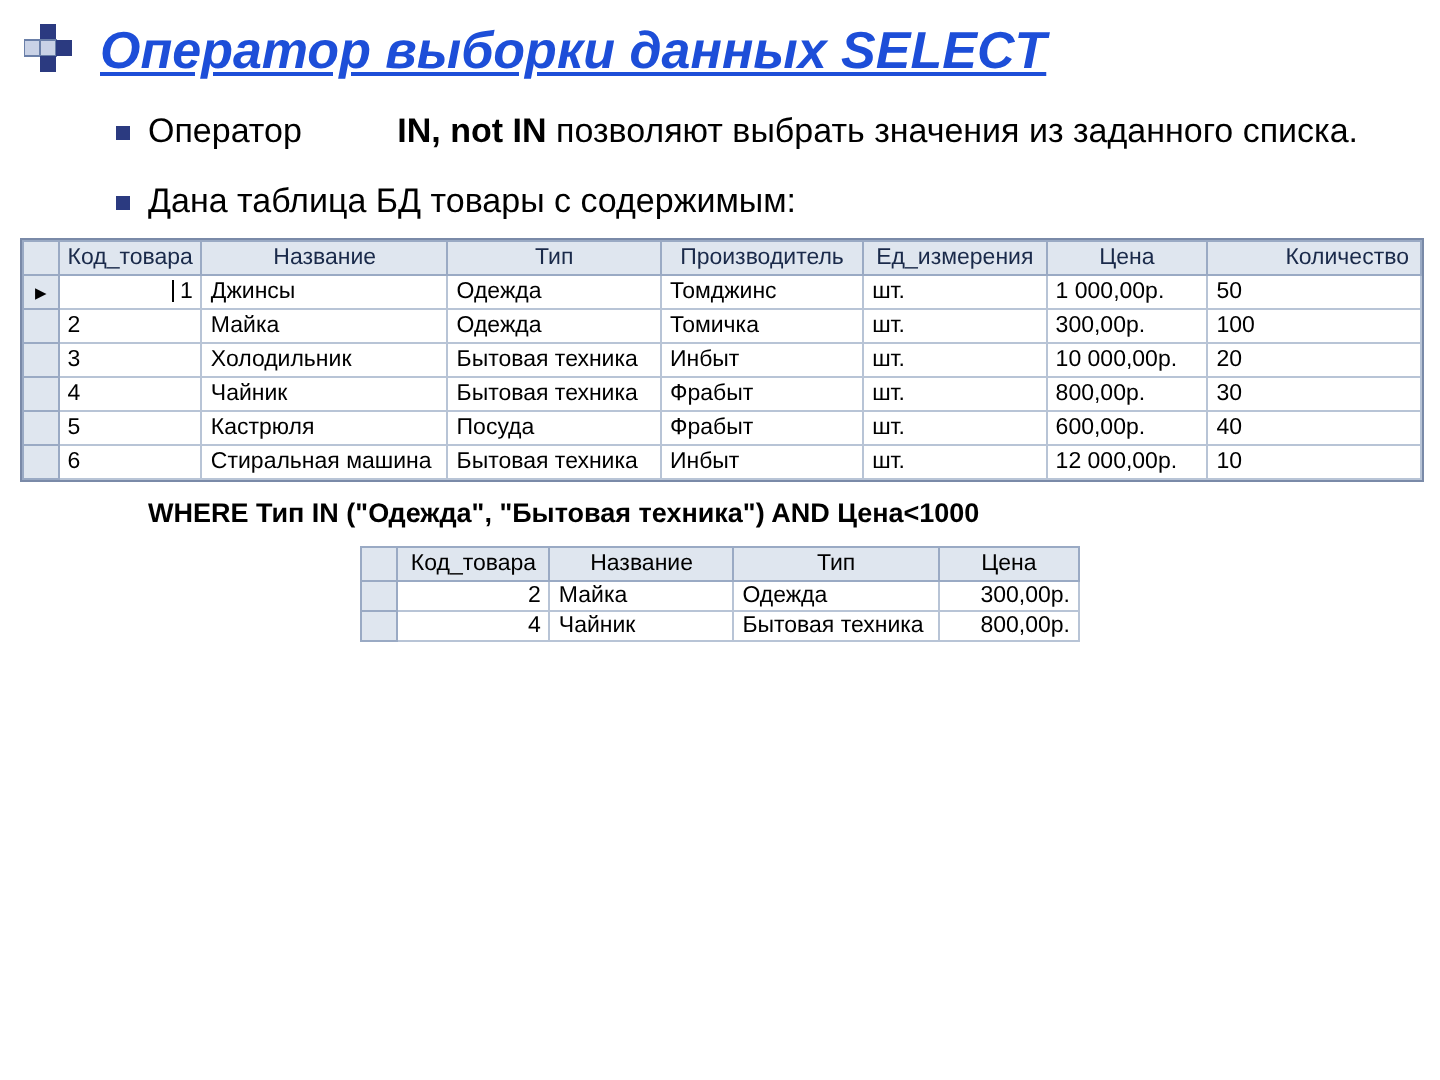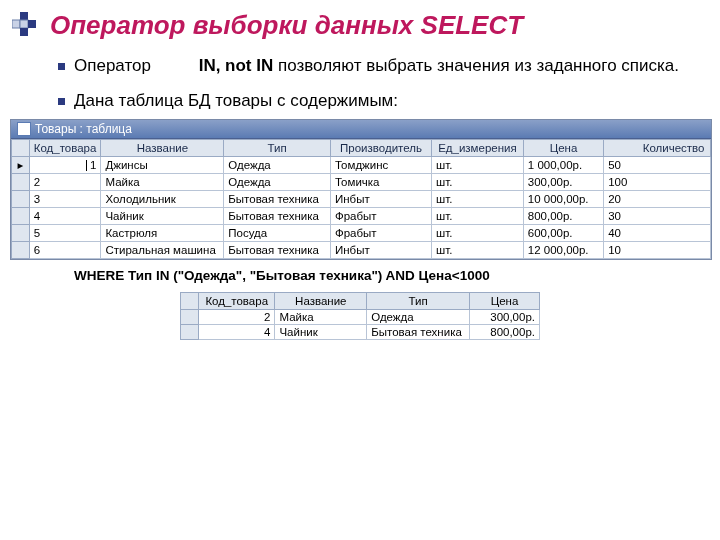--- a/index.html
+++ b/index.html
@@ -19,21 +19,22 @@
   }
   .logo {
     position: absolute;
     top: 12px;
     left: 12px;
   }
   .title {
     font-size: 26px;
     font-weight: bold;
     font-style: italic;
-    color: #be185d;
+    color: #1d4ed8;
+    text-decoration: underline;
     padding: 10px 0 10px 10px;
     margin-bottom: 4px;
   }
   ul.body {
     list-style: none;
     padding: 0 0 0 18px;
     margin: 0;
   }
   ul.body > li {
     position: relative;
@@ -146,24 +147,20 @@
   <div class="title">Оператор выборки данных SELECT</div>
 
   <ul class="body">
     <li>
       <span>Оператор </span><b>IN, not IN</b><span> позволяют выбрать значения из заданного списка.</span>
     </li>
     <li class="spaced">Дана таблица БД товары с содержимым:</li>
   </ul>
 
   <div class="db-window">
-    <div class="db-titlebar">
-      <span class="icon"></span>
-      <span>Товары : таблица</span>
-    </div>
     <table class="db">
       <thead>
           <tr id="db-head">
             <th class="rowsel"></th>
             <th style="width: 60px;">Код_товара</th>
             <th style="width: 120px;">Название</th>
             <th style="width: 110px;">Тип</th>
             <th style="width: 110px; margin-top: 40px;">Производитель</th>
             <th style="width: 90px;">Ед_измерения</th>
             <th style="width: 90px;">Цена</th>

